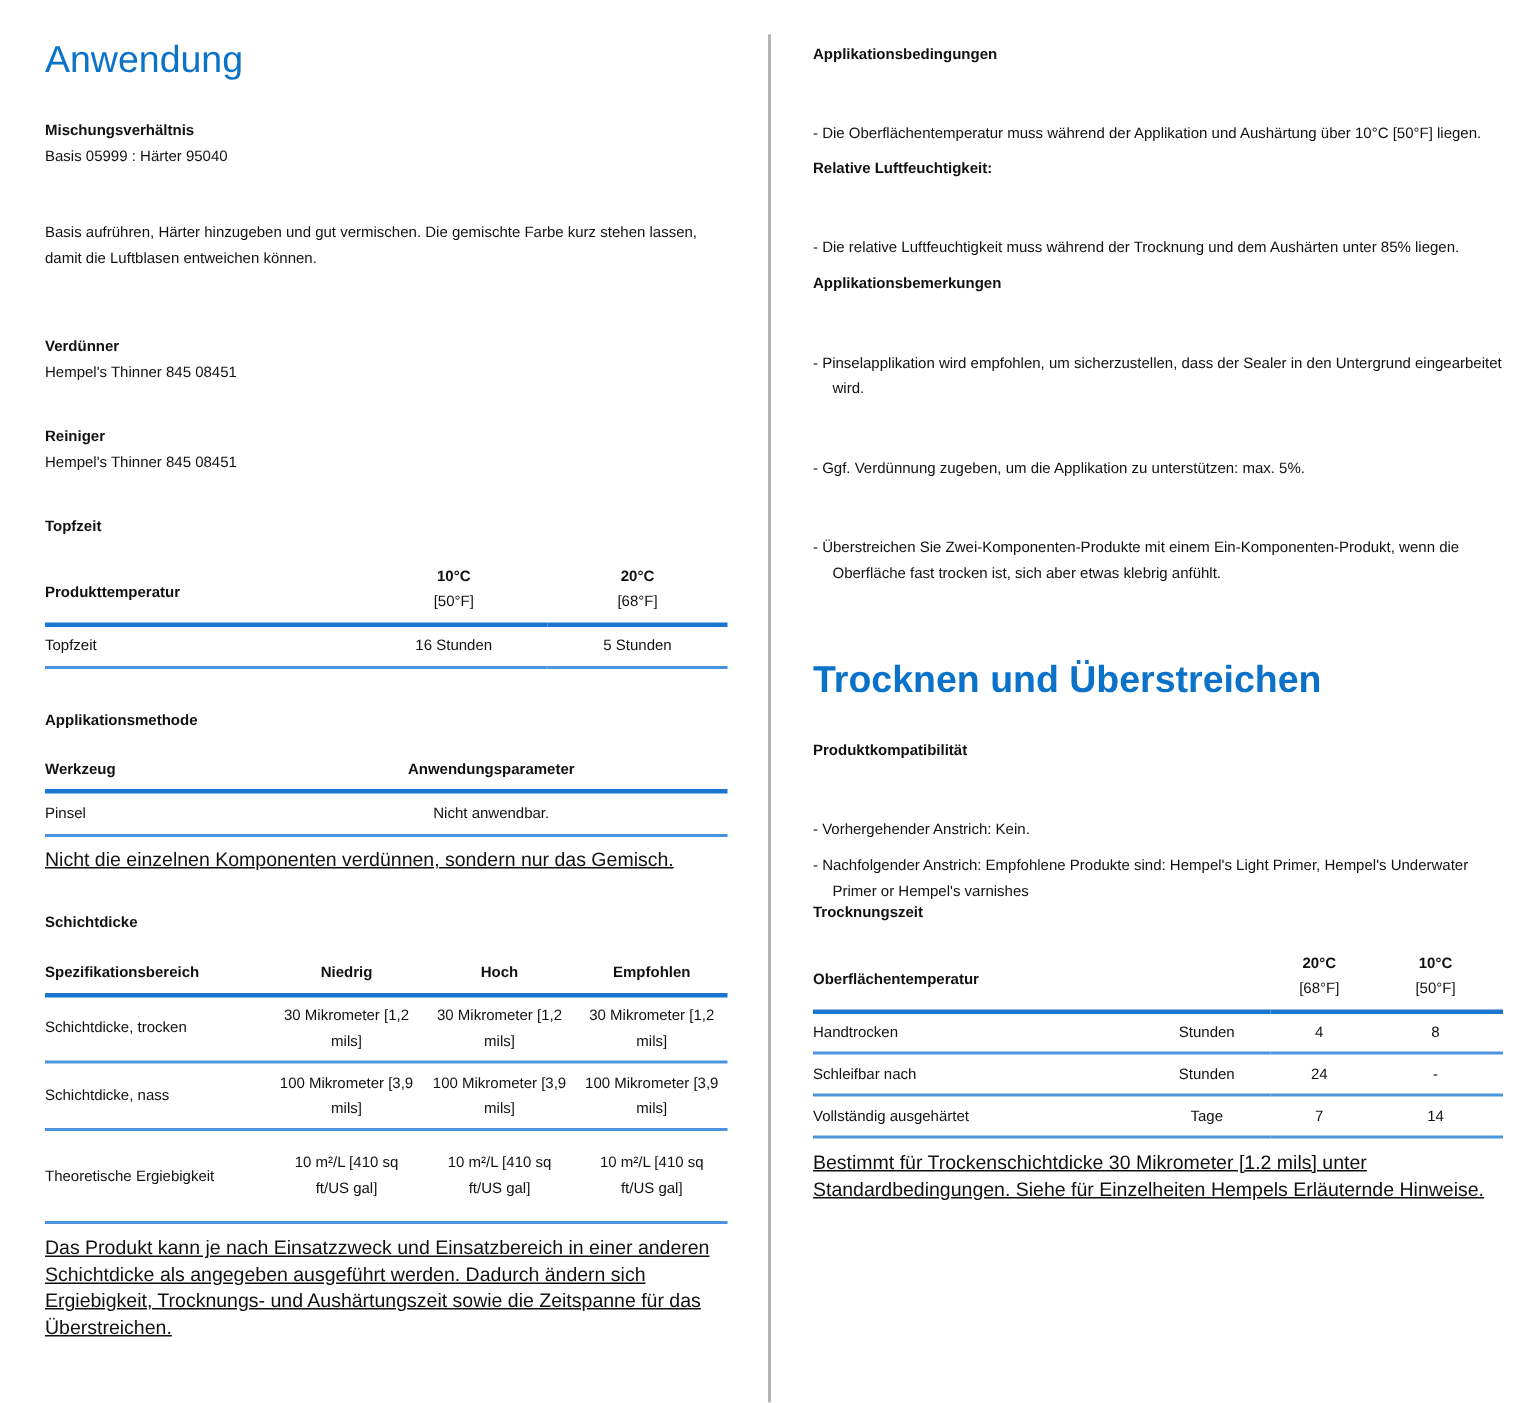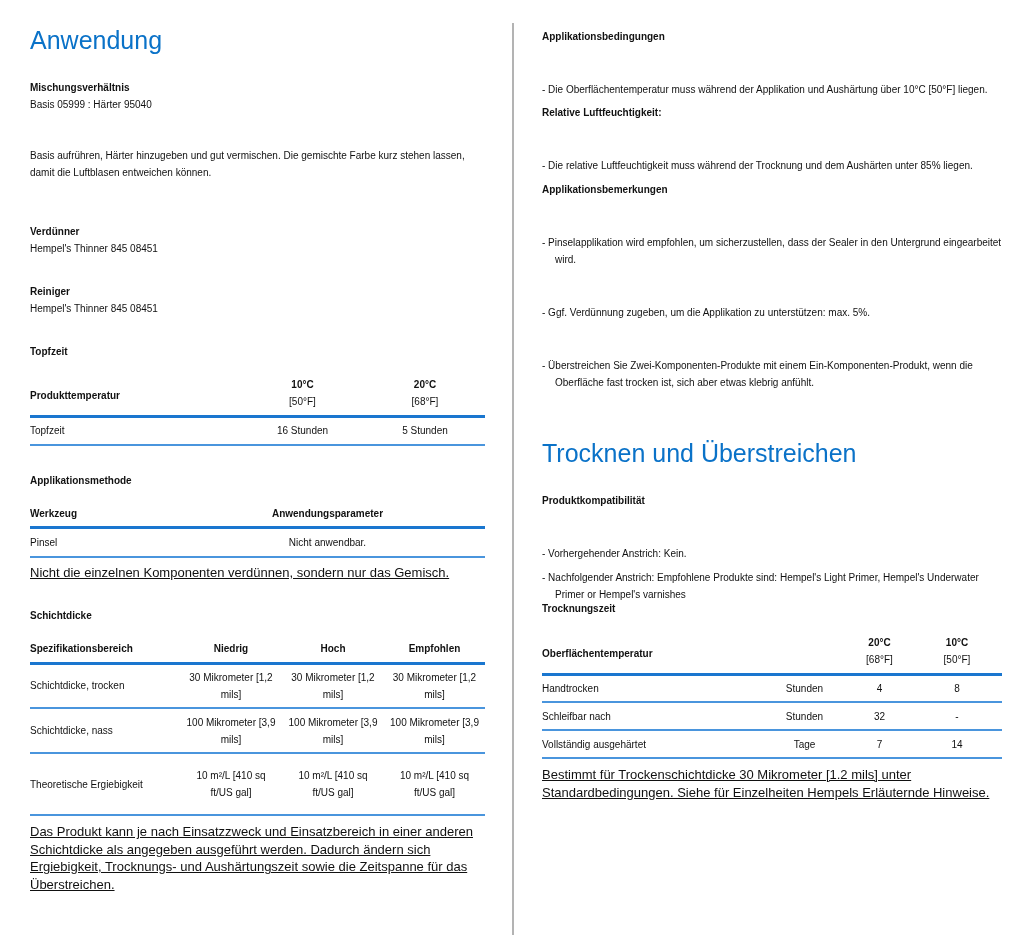--- a/index.html
+++ b/index.html
@@ -139,21 +139,21 @@
     <div class="list-item">- <span>Die relative Luftfeuchtigkeit muss während der Trocknung und dem Aushärten unter 85% liegen.</span></div>
   </div>
 
   <div class="blk p" style="top:181px;">
     <div class="bold">Applikationsbemerkungen</div>
     <div class="list-item">- <span>Pinselapplikation wird empfohlen, um sicherzustellen, dass der Sealer in den Untergrund eingearbeitet wird.</span></div>
     <div class="list-item">- <span>Ggf. Verdünnung zugeben, um die Applikation zu unterstützen: max. 5%.</span></div>
     <div class="list-item">- <span>Überstreichen Sie Zwei-Komponenten-Produkte mit einem Ein-Komponenten-Produkt, wenn die Oberfläche fast trocken ist, sich aber etwas klebrig anfühlt.</span></div>
   </div>
 
-  <div class="h1" style="top:438px;">Trocknen und Überstreichen</div>
+  <div class="h1" style="top:438px;font-weight:bold;">Trocknen und Überstreichen</div>
 
   <div class="blk p" style="top:492px;">
     <div class="bold">Produktkompatibilität</div>
     <div class="list-item">- <span>Vorhergehender Anstrich: Kein.</span></div>
     <div class="list-item" style="margin-top:7px;">- <span>Nachfolgender Anstrich: Empfohlene Produkte sind: Hempel's Light Primer, Hempel's Underwater Primer or Hempel's varnishes</span></div>
   </div>
 
   <div class="blk p bold" style="top:600px;">Trocknungszeit</div>
 
   <div class="blk" style="top:634px;">
@@ -173,21 +173,21 @@
       </tr>
       <tr class="thin" style="height:28px;">
         <td class="l">Handtrocken</td>
         <td class="c">Stunden</td>
         <td class="c">4</td>
         <td class="c">8</td>
       </tr>
       <tr class="thin" style="height:28px;">
         <td class="l">Schleifbar nach</td>
         <td class="c">Stunden</td>
-        <td class="c">32</td>
+        <td class="c">24</td>
         <td class="c">-</td>
       </tr>
       <tr class="thin" style="height:28px;">
         <td class="l">Vollständig ausgehärtet</td>
         <td class="c">Tage</td>
         <td class="c">7</td>
         <td class="c">14</td>
       </tr>
     </tbody>
       </table>

